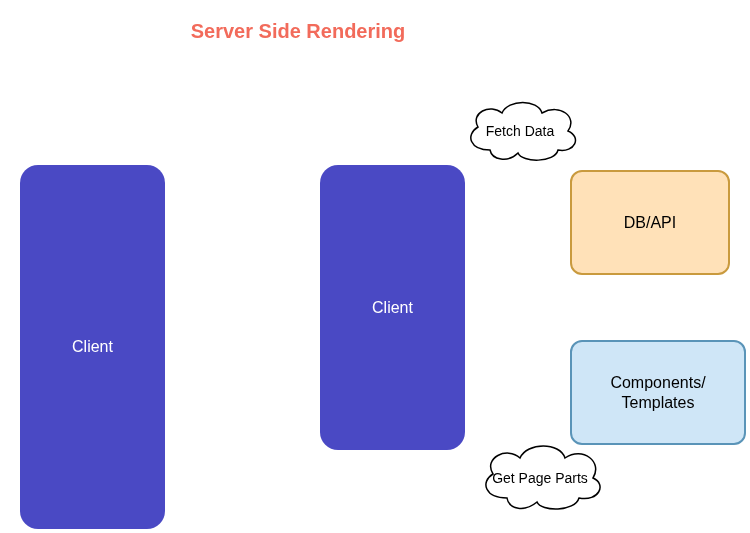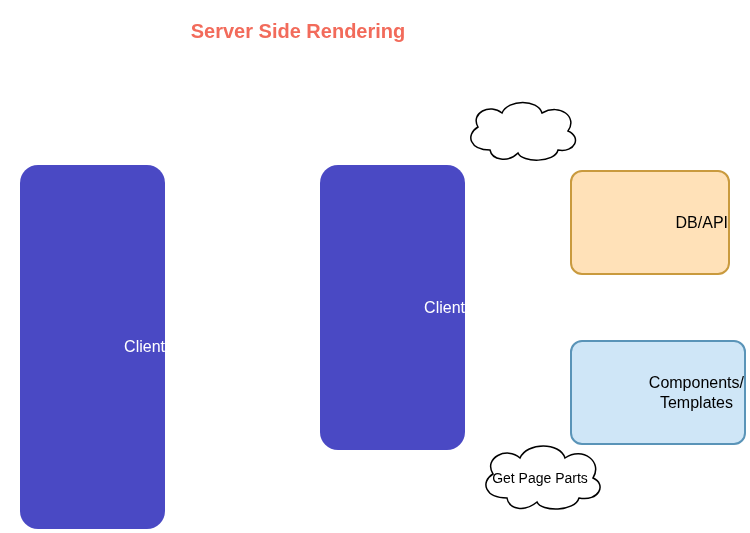--- a/index.html
+++ b/index.html
@@ -20,21 +20,21 @@
     text-align: center;
     color: #f26b5b;
     font-weight: 700;
     font-size: 20px;
   }
   .panel {
     position: absolute;
     border-radius: 18px;
     display: flex;
     align-items: center;
-    justify-content: flex-end;
+    justify-content: center;
     box-sizing: border-box;
   }
   .panel.client {
     left: 20px;
     top: 165px;
     width: 145px;
     height: 364px;
     background: #4a49c4;
     color: #ffffff;
     font-size: 16px;
@@ -129,20 +129,21 @@
   <svg width="125" height="70" viewBox="0 0 125 70">
     <path d="M30 55
              C10 55, 5 40, 18 32
              C10 18, 30 8, 42 18
              C48 4, 78 4, 82 18
              C100 8, 118 22, 108 36
              C122 42, 115 58, 98 55
              C95 68, 62 68, 58 58
              C48 68, 32 65, 30 55 Z" fill="#ffffff" stroke="#000000" stroke-width="1.5"></path>
   </svg>
+  <div class="cloud-label">Fetch Data</div>
 </div>
 
 <div class="cloud bottom">
   <svg width="135" height="75" viewBox="0 0 135 75">
     <path d="M32 58
              C10 58, 5 42, 18 34
              C8 18, 32 6, 45 18
              C52 2, 85 2, 90 18
              C108 6, 128 22, 118 38
              C132 44, 124 62, 104 58

